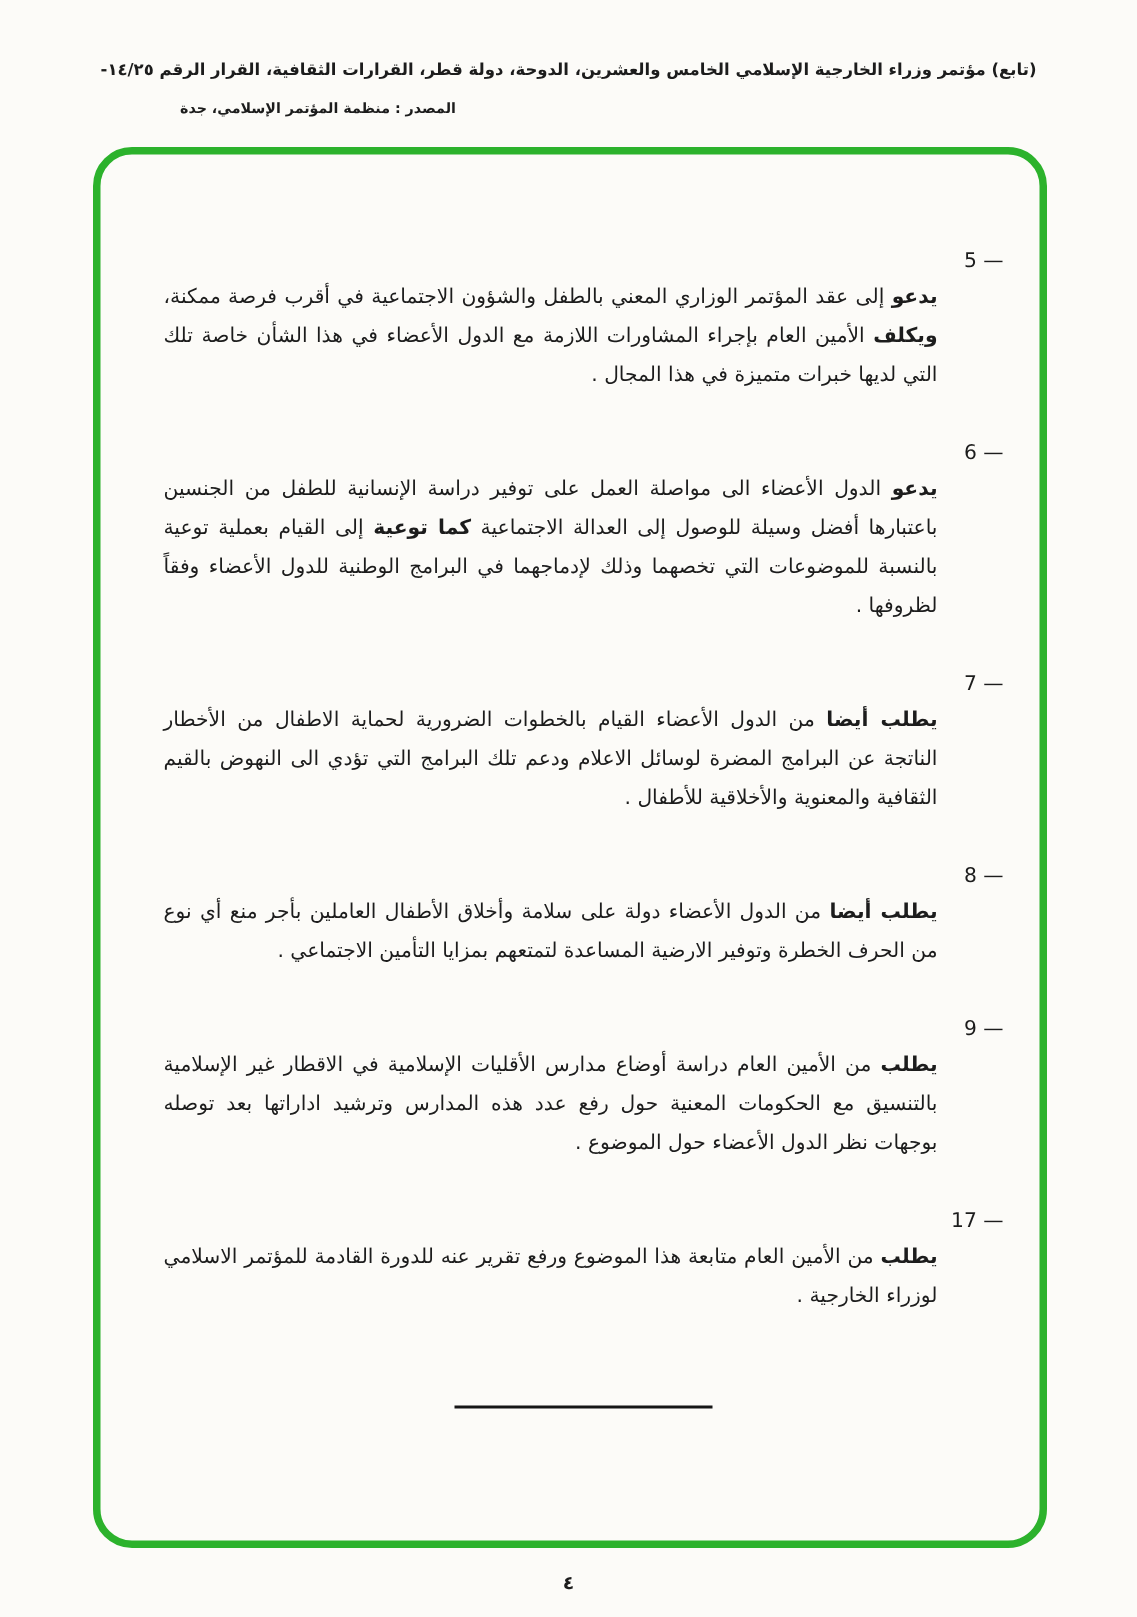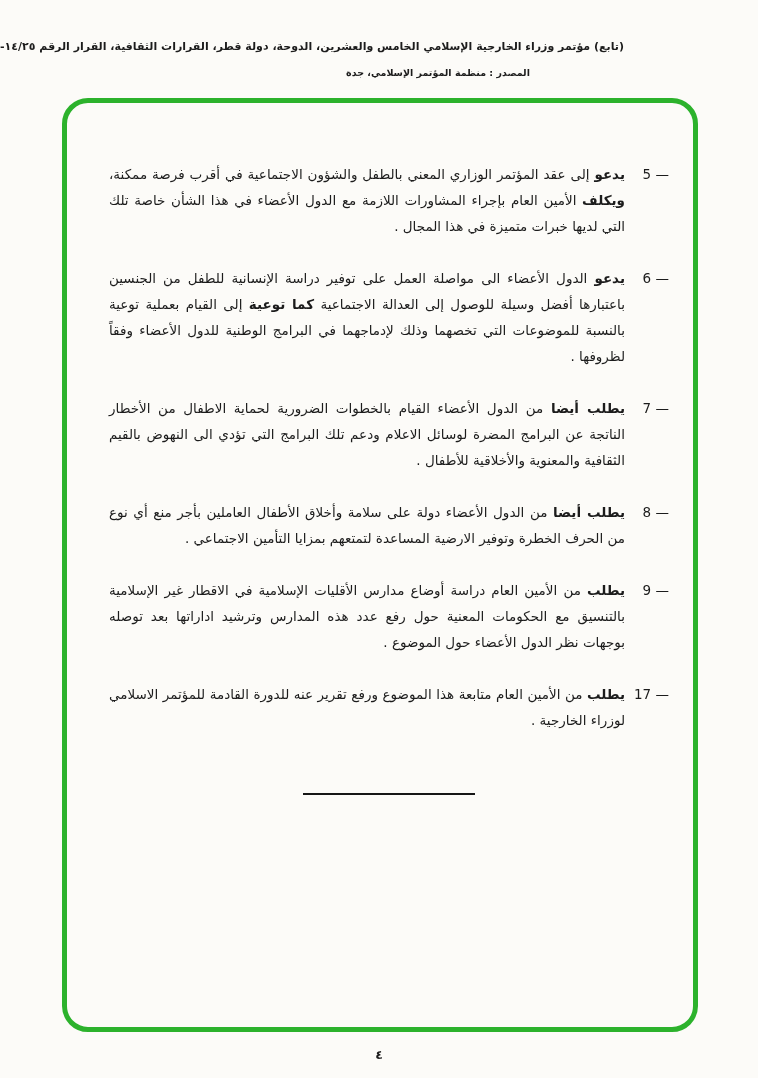--- a/index.html
+++ b/index.html
@@ -13,30 +13,30 @@
     height:1078px;
     margin:0 auto;
     background:#fcfbf8;
     color:#1c1c1c;
     direction:rtl;
     overflow:hidden;
   }
   .hdr1{
     position:absolute;
     top:40px; left:0; right:0;
-    text-align:left;
+    text-align:center;
     font-size:11px;
     font-weight:700;
     white-space:nowrap;
     letter-spacing:0;
   }
   .hdr2{
     position:absolute;
     top:67px; left:120px; right:2px;
-    text-align:center;
+    text-align:left;
     font-size:9.5px;
     font-weight:700;
   }
   .frame{
     position:absolute;
     left:62px; top:98px;
     width:636px; height:934px;
     box-sizing:border-box;
     border:5px solid #2cb22c;
     border-radius:26px;
@@ -55,20 +55,21 @@
     unicode-bidi:bidi-override;
     text-align:right;
     padding-left:6px;
     box-sizing:border-box;
     white-space:nowrap;
   }
   .ptext{
     flex:1 1 auto;
     text-align:justify;
     text-align-last:right;
+    margin-top:24px;
   }
   .b{ font-weight:700; }
   .hr{
     width:172px;
     height:0;
     border-top:2px solid #161616;
     margin:60px auto 0 auto;
   }
   .pagenum{
     position:absolute;

